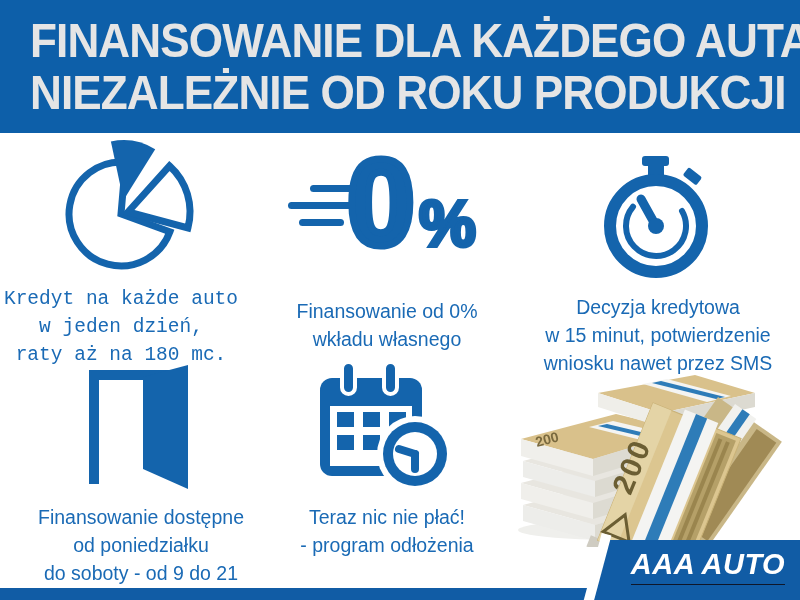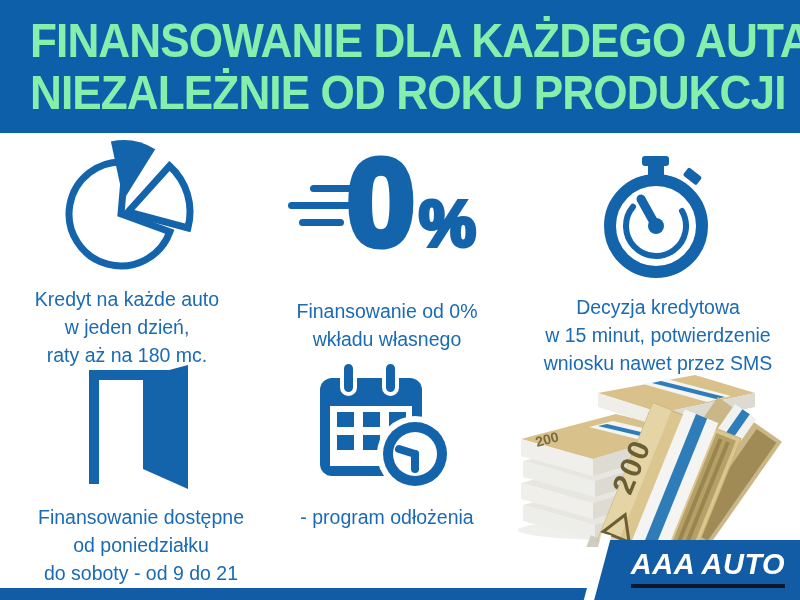--- a/index.html
+++ b/index.html
@@ -4,33 +4,33 @@
 <style>
   html,body{margin:0;padding:0;}
   .page{
     position:relative;width:800px;height:600px;background:#ffffff;
     overflow:hidden;font-family:"Liberation Sans",sans-serif;
     outline:1px solid #c9c9c9;
   }
   
   .header{
     position:absolute;left:0;top:0;width:800px;height:133px;
-    background:#0d5fa9;color:#86efac;
+    background:#0d5fa9;color:#e5e5e5;
   }
   .header-inner{
     position:absolute;left:30px;top:14px;width:900px;
     transform:scaleX(0.90);transform-origin:left top;
     font-weight:700;font-size:49px;line-height:52px;letter-spacing:-1px;
   }
   
   .feat-text{
     position:absolute;text-align:center;color:#1a6ab5;
     font-size:19.5px;line-height:28px;font-weight:400;
   }
-  .ft-1{left:7px;top:285px;width:240px;}
+  .ft-1{left:1px;top:285px;width:240px;font-family:Liberation Mono, monospace;}
   .ft-2{left:267px;top:297px;width:240px;}
   .ft-3{left:520px;top:285px;width:276px;margin-top:8px;}
   .ft-4{left:16px;top:503px;width:250px;}
   .ft-5{left:272px;top:503px;width:230px;}
   
   .icon-box{position:absolute;}
   .pie-box{left:58px;top:140px;width:140px;height:136px;}
   .zero-box{left:283px;top:158px;width:200px;height:112px;}
   .watch-box{left:598px;top:150px;width:118px;height:132px;}
   .door-box{left:73px;top:362px;width:125px;height:140px;}
@@ -60,21 +60,21 @@
   .logo-slash{
     position:absolute;left:592px;top:533px;width:10px;height:74px;background:#ffffff;
     transform:rotate(15deg);z-index:3;
   }
   .logo-text{
     position:absolute;left:625px;top:548px;width:166px;z-index:4;
     color:#ffffff;font-weight:700;font-style:italic;font-size:29px;
     text-align:center;letter-spacing:0.5px;
   }
   .logo-text .underline{
-    display:inline-block;border-bottom:4px solid #0f172a;padding-bottom:3px;
+    display:inline-block;border-bottom:1px solid #0f172a;padding-bottom:3px;
   }
 </style>
 </head>
 <body>
 
 <div class="page">
 
   <div class="header">
     <div class="header-inner">
       <div>FINANSOWANIE DLA KAŻDEGO AUTA</div>
@@ -207,20 +207,21 @@
       </g>
     </svg>
   </div>
 
   <div class="feat-text ft-4">
     <div>Finansowanie dostępne</div>
     <div>od poniedziałku</div>
     <div>do soboty - od 9 do 21</div>
   </div>
   <div class="feat-text ft-5">
+    <div>Teraz nic nie płać!</div>
     <div>- program odłożenia</div>
   </div>
 
   <div class="bottom-bar"></div>
   <div class="logo-banner"></div>
   <div class="logo-slash"></div>
   <div class="logo-text">
     <span class="underline">AAA AUTO</span>
   </div>
 

